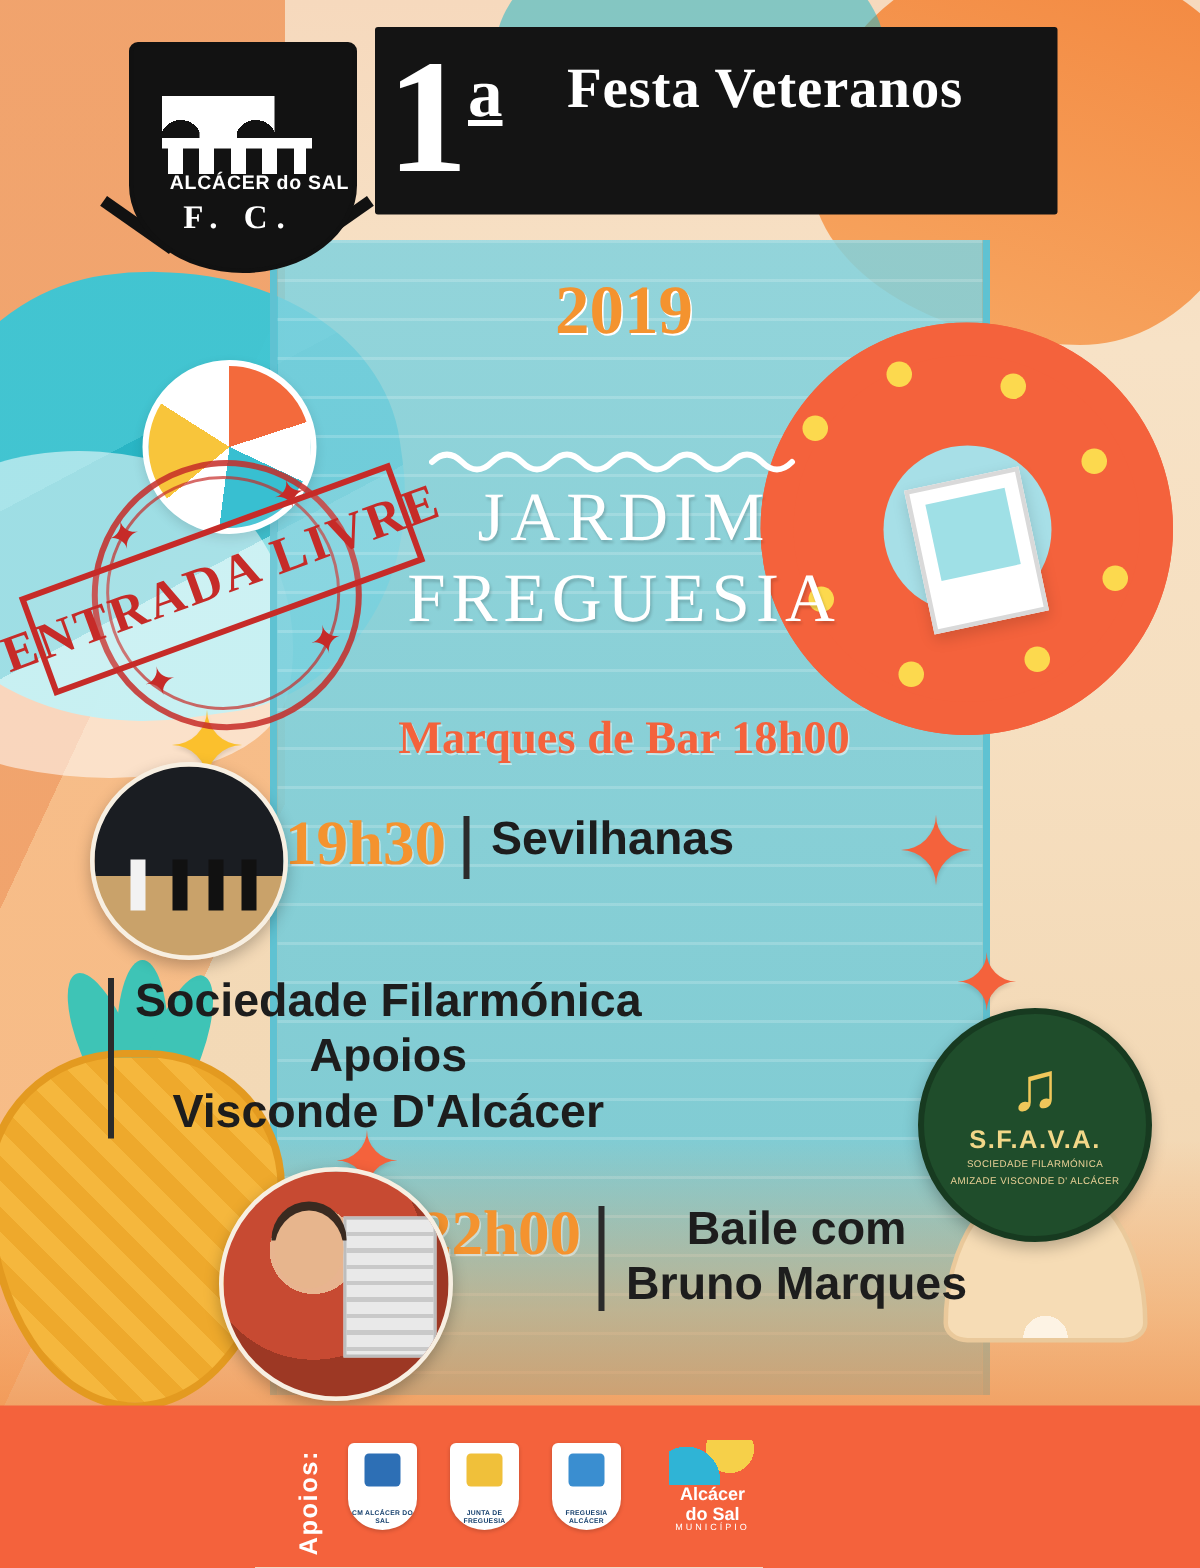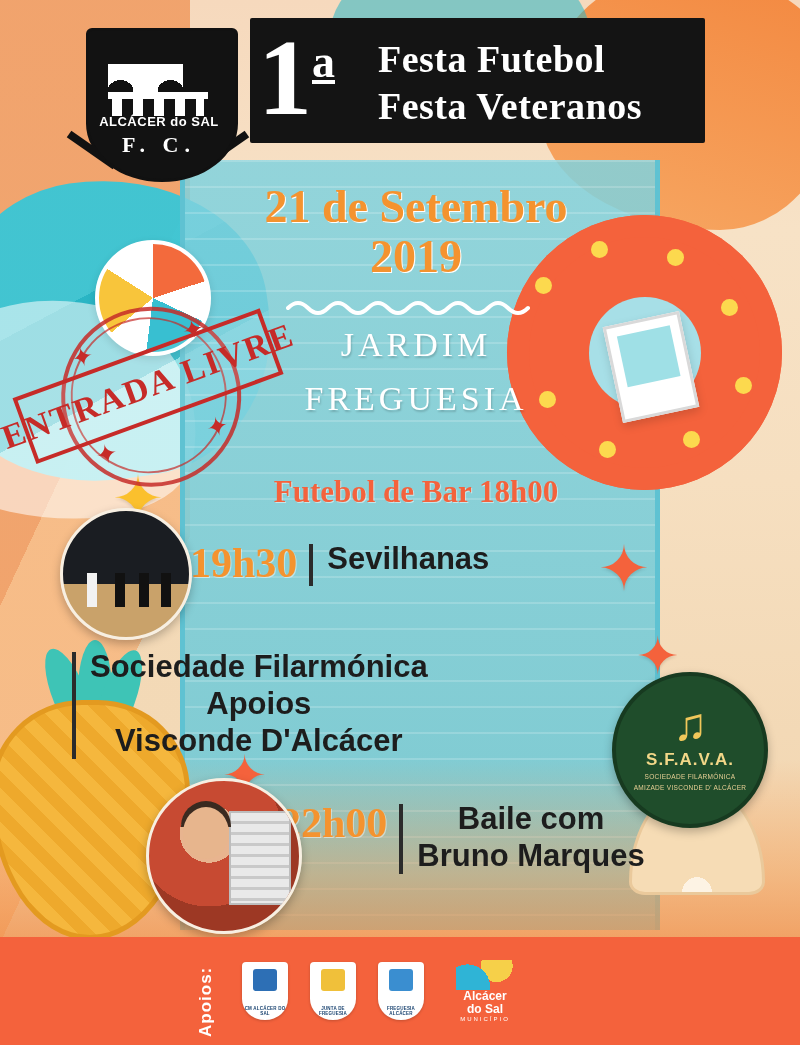--- a/index.html
+++ b/index.html
@@ -129,21 +129,21 @@
     position:absolute;left:40px;top:58px;width:100px;height:42px;
     background:
       linear-gradient(#fff,#fff) 0 28px/100% 7px no-repeat,
       radial-gradient(circle at 25% 100%,transparent 0 14px,#fff 14px 17px) 0 0/50% 30px no-repeat,
       radial-gradient(circle at 75% 100%,transparent 0 14px,#fff 14px 17px) 50% 0/50% 30px no-repeat;
   }
   .crest .pillars{position:absolute;left:44px;top:88px;width:92px;height:22px;
     background:repeating-linear-gradient(90deg,#fff 0 10px,transparent 10px 21px);}
   .crest .name{
     position:absolute;left:18px;top:108px;width:146px;text-align:center;color:#fff;
-    font-size:13px;font-weight:bold;letter-spacing:.5px;
+    font-size:13px;font-weight:bold;letter-spacing:.5px;padding-left:14px;
   }
   .crest .fc{
     position:absolute;left:18px;top:126px;width:146px;text-align:center;color:#fff;
     font-size:22px;font-weight:bold;letter-spacing:6px;font-family:"Liberation Serif",serif;
   }
   .crest .swordL,.crest .swordR{
     position:absolute;top:140px;width:56px;height:8px;background:#111;
   }
   .crest .swordL{left:-4px;transform:rotate(35deg);}
   .crest .swordR{left:128px;transform:rotate(-35deg);}
@@ -166,21 +166,21 @@
   .date{
     position:absolute;left:186px;top:182px;width:460px;text-align:center;z-index:7;
     color:#f4932f;font-family:"Liberation Serif",serif;font-weight:bold;font-size:46px;line-height:50px;
     text-shadow:1px 1px 0 #fff;
   }
   .squiggle{
     position:absolute;left:286px;top:296px;width:260px;height:22px;z-index:7;
   }
   .venue{
     position:absolute;left:186px;top:318px;width:460px;text-align:center;z-index:7;
-    color:#ffffff;font-family:"Liberation Serif",serif;font-size:34px;line-height:54px;
+    color:#ffffff;font-family:"Liberation Serif",serif;font-size:46px;line-height:54px;
     letter-spacing:4px;text-shadow:1px 2px 2px rgba(0,0,0,.18);
   }
   .bar{
     position:absolute;left:186px;top:474px;width:460px;text-align:center;z-index:7;
     color:#f4623c;font-family:"Liberation Serif",serif;font-weight:bold;font-size:31px;
     text-shadow:1px 1px 0 rgba(255,255,255,.5);
   }
   .row{position:absolute;z-index:7;display:flex;align-items:flex-start;text-align:center;}
   .row .time{
     color:#f4932f;font-family:"Liberation Serif",serif;font-weight:bold;font-size:42px;line-height:46px;
@@ -258,21 +258,21 @@
   
   .footer{
     position:absolute;left:0;bottom:0;width:800px;height:108px;background:#f4623c;z-index:10;
     display:flex;align-items:center;
   }
   .footer .apoios{
     color:#fff;font-weight:bold;font-size:17px;letter-spacing:1px;
     writing-mode:vertical-rl;transform:rotate(180deg);
     margin-left:196px;height:92px;display:flex;align-items:center;
   }
-  .crests{display:flex;align-items:center;gap:22px;margin-left:26px;}
+  .crests{display:flex;align-items:center;gap:22px;margin-left:16px;}
   .mini-crest{
     width:46px;height:58px;background:#fff;border-radius:4px 4px 50% 50%/4px 4px 36% 36%;
     position:relative;box-shadow:0 1px 3px rgba(0,0,0,.2);
   }
   .mini-crest b{
     position:absolute;left:0;right:0;bottom:4px;text-align:center;font-size:4.5px;color:#16406e;
     line-height:5px;letter-spacing:.2px;
   }
   .mini-crest i{
     position:absolute;left:50%;top:7px;width:24px;height:22px;margin-left:-12px;
@@ -341,26 +341,24 @@
     <div class="pillars"></div>
     <div class="name">ALCÁCER do SAL</div>
     <div class="fc">F. C.</div>
   </div>
 
   <div class="title-block"></div>
   <div class="one-a">
     <span>1</span><sup>a</sup>
   </div>
   <div class="title-lines">
-    <div>Festa Futebol</div>
     <div>Festa Veteranos</div>
   </div>
 
   <div class="date">
-    <div>21 de Setembro</div>
     <div>2019</div>
   </div>
 
   <div class="squiggle">
     <svg width="260" height="22" viewBox="0 0 260 22">
       <path d="M2 12 q10 -10 20 0 t20 0 t20 0 t20 0 t20 0 t20 0 t20 0 t20 0 t20 0 t20 0 t20 0 t20 0" fill="none" stroke="#ffffff" stroke-width="4" stroke-linecap="round"></path>
     </svg>
   </div>
 
   <div class="venue">
@@ -373,21 +371,21 @@
     <div class="circ2"></div>
     <span class="st" style="left:64px;top:28px;">✦</span>
     <span class="st" style="left:178px;top:28px;">✦</span>
     <span class="st" style="left:64px;top:128px;">✦</span>
     <span class="st" style="left:178px;top:128px;">✦</span>
     <div class="bar2">
       <span class="txt">ENTRADA LIVRE</span>
     </div>
   </div>
 
-  <div class="bar">Futebol de Bar 18h00</div>
+  <div class="bar">Marques de Bar 18h00</div>
 
   <div class="photo-dance">
     <span class="d w" style="left:24px;"></span>
     <span class="d" style="left:52px;"></span>
     <span class="d" style="left:76px;"></span>
     <span class="d" style="left:98px;"></span>
   </div>
 
   <div class="photo-man">
     <span class="acc"></span>

